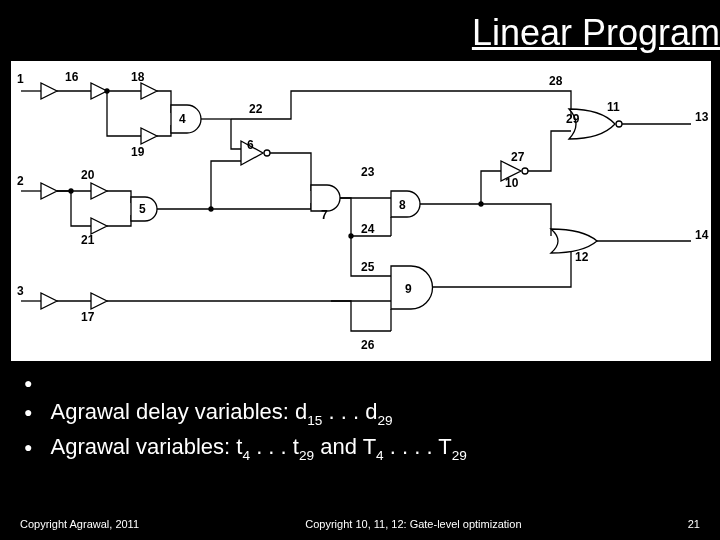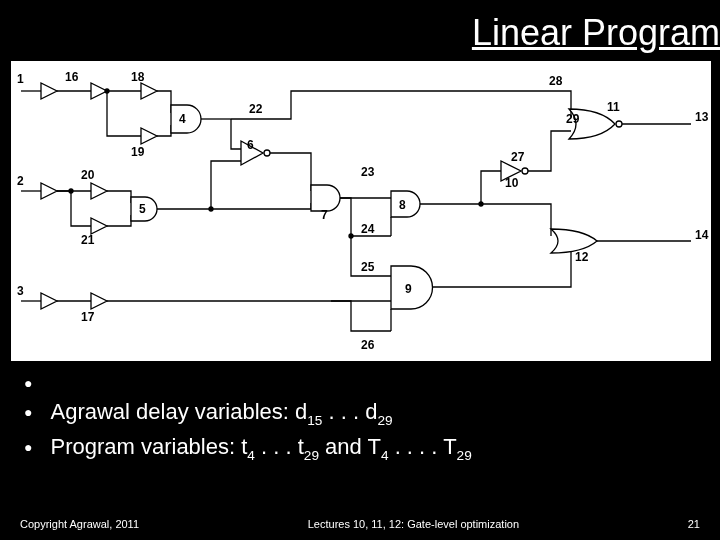--- a/index.html
+++ b/index.html
@@ -205,22 +205,22 @@
   </div>
   <div class="bullet">
     <span class="dot">●</span>
     <span>
       <span>Agrawal delay variables: d</span><span class="sub">15</span><span> . . . d</span><span class="sub">29</span>
     </span>
   </div>
   <div class="bullet">
     <span class="dot">●</span>
     <span>
-      <span>Program variables: t</span><span class="sub">4</span><span> . . . t</span><span class="sub">29</span><span> and T</span><span class="sub">4</span><span> . . . . T</span><span class="sub">29</span>
+      <span>Agrawal variables: t</span><span class="sub">4</span><span> . . . t</span><span class="sub">29</span><span> and T</span><span class="sub">4</span><span> . . . . T</span><span class="sub">29</span>
     </span>
   </div>
 </div>
 
 <div class="footer">
   <span>Copyright Agrawal, 2011</span>
-  <span>Lectures 10, 11, 12: Gate-level optimization</span>
+  <span>Copyright 10, 11, 12: Gate-level optimization</span>
   <span>21</span>
 </div>
 
 </body></html>

